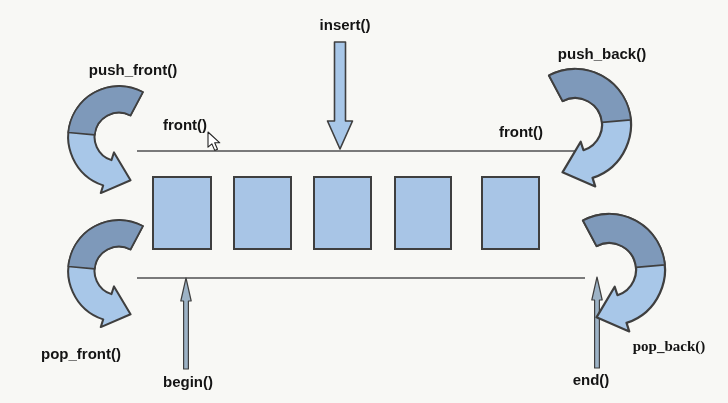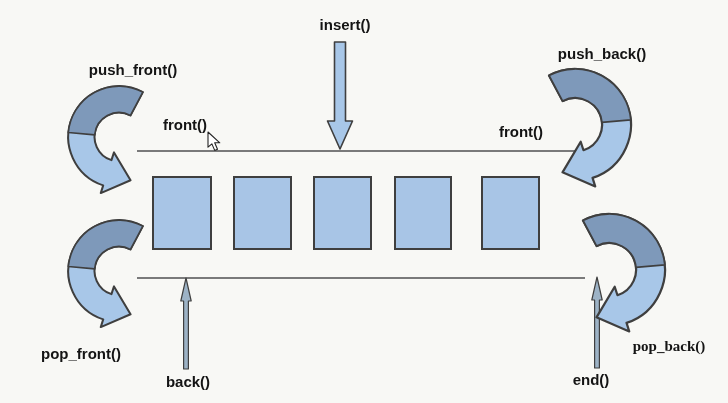--- a/index.html
+++ b/index.html
@@ -44,21 +44,21 @@
       </g>
     </defs>
   </svg>
 
   <div class="lbl lbl-insert">insert()</div>
   <div class="lbl lbl-push-back">push_back()</div>
   <div class="lbl lbl-push-front">push_front()</div>
   <div class="lbl lbl-front">front()</div>
   <div class="lbl lbl-back">front()</div>
   <div class="lbl lbl-pop-front">pop_front()</div>
-  <div class="lbl lbl-begin">back()</div>
+  <div class="lbl lbl-begin">begin()</div>
   <div class="lbl lbl-end">end()</div>
   <div class="lbl lbl-pop-back">pop_back()</div>
 
   <div class="hline line-top"></div>
   <div class="hline line-bottom"></div>
 
   <div class="box b1"></div>
   <div class="box b2"></div>
   <div class="box b3"></div>
   <div class="box b4"></div>

